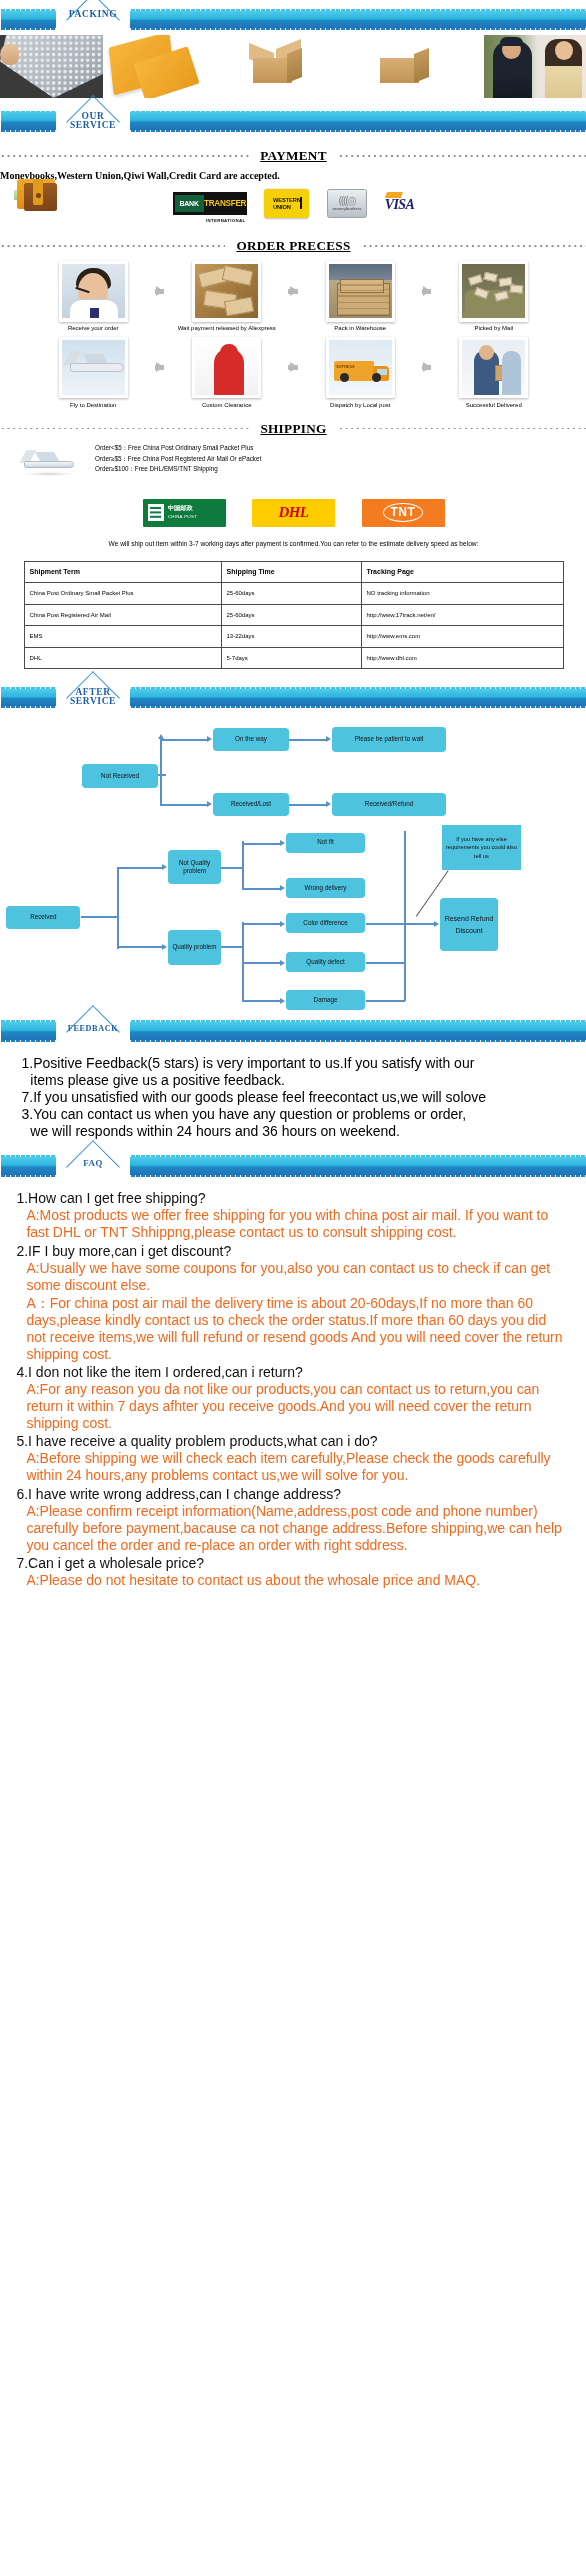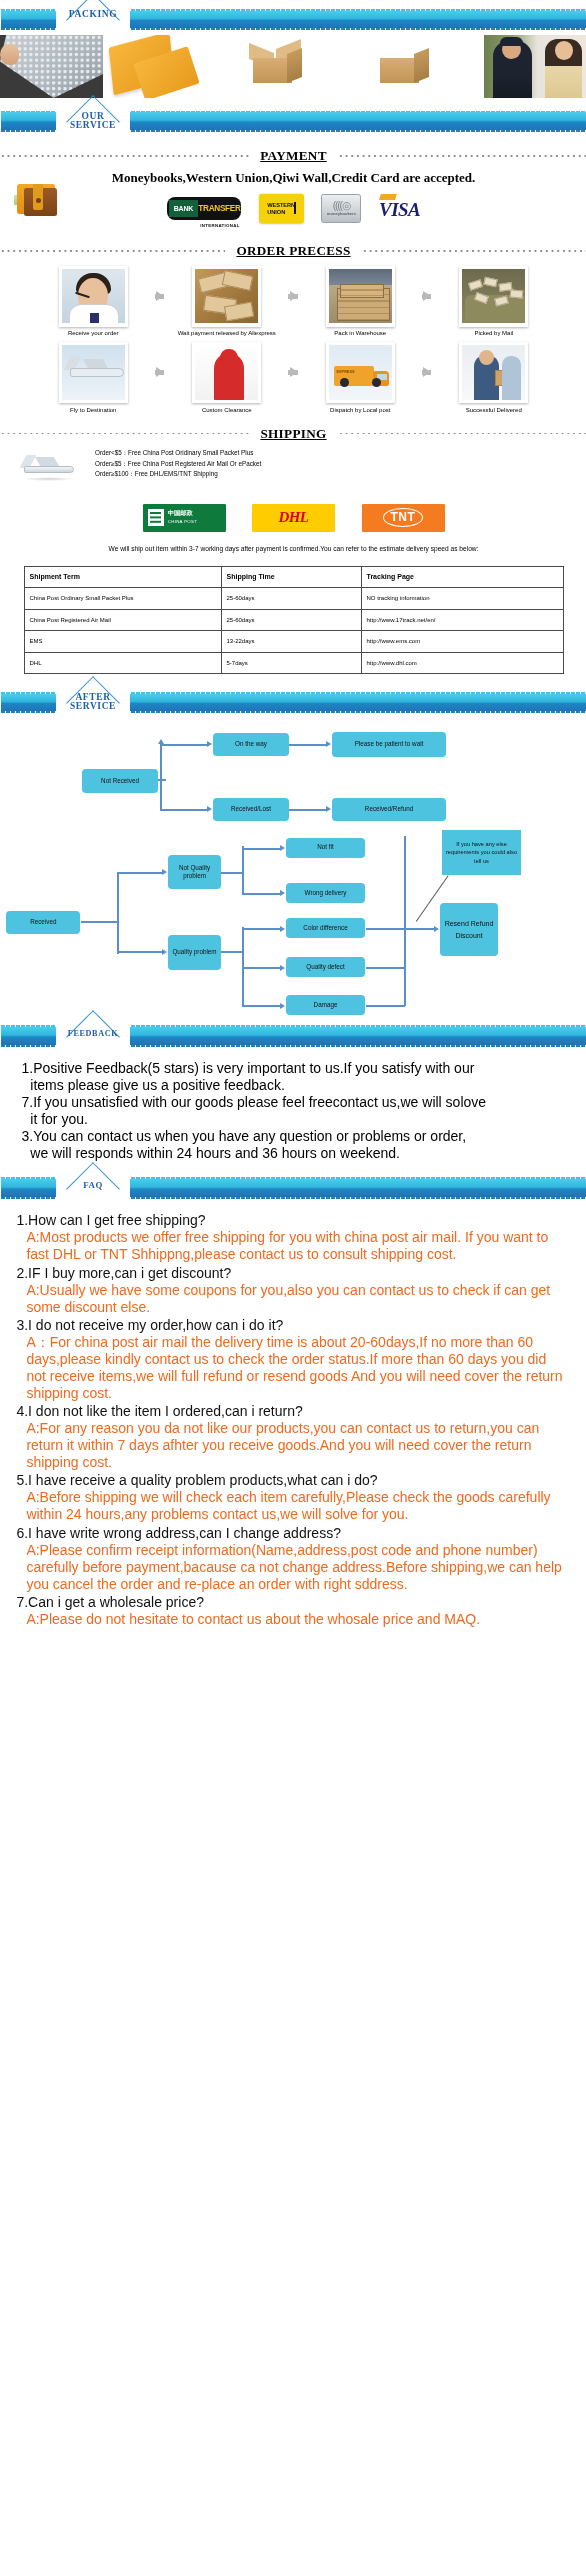--- a/index.html
+++ b/index.html
@@ -171,24 +171,24 @@
   .sec-head h2 {
     font-family: "Liberation Serif", serif;
     font-size: 13.2px;
     font-weight: bold;
     letter-spacing: 0.3px;
     white-space: nowrap;
   }
 
   
   .payment-line {
-    text-align: center;
+    text-align: left;
     font-family: "Liberation Serif", serif;
     font-weight: bold;
-    font-size: 13px;
+    font-size: 10px;
     margin: 3.8px 0 6.3px;
   }
   .pay-row {
     display: flex;
     align-items: center;
     justify-content: center;
     gap: 17.7px;
     padding: 1.3px 0 8.8px;
     position: relative;
   }
@@ -217,21 +217,21 @@
   .wallet .w-cash {
     position: absolute; left: 0px; top: 14px; width: 12.6px; height: 10px;
     background: linear-gradient(to bottom,#cfe3b8,#a8c98a);
   }
 
   .logo-bank {
     width: 74px; height: 23px;
     background: #111;
     display: flex; align-items: center;
     position: relative;
-    border-radius: 8px;
+    border-radius: 0;
   }
   .logo-bank .b-green {
     width: 29px; height: 16.4px; margin-left: 1.9px;
     background: #13603a; color: #fff;
     font-size: 7px; font-weight: bold;
     display: flex; align-items: center; justify-content: center;
     letter-spacing: -0.2px;
   }
   .logo-bank .b-yellow {
     flex: 1; color: #f5c518; font-size: 8.2px; font-weight: bold;
@@ -268,21 +268,21 @@
   .logo-mb .mb-wave {
     font-size: 10.7px; color: #7e868d; line-height: 8.8px; letter-spacing: -1.3px;
   }
   .logo-mb .mb-t {
     font-size: 4.1px; color: #5c646b; font-weight: bold; margin-top: 1.3px;
   }
   .logo-visa {
     font-family: "Liberation Serif", serif;
     font-style: italic;
     font-weight: bold;
-    font-size: 19px;
+    font-size: 14px;
     color: #1a1f71;
     letter-spacing: -0.6px;
     position: relative;
     padding-top: 2.5px;
   }
   .logo-visa:before {
     content: "";
     position: absolute; left: 1.3px; top: -1.9px;
     width: 16.4px; height: 5.7px;
     background: #f5a623;
@@ -918,21 +918,20 @@
   </div>
 </div>
 
 <ul class="fb-list">
   <li>
     <span>1.Positive Feedback(5 stars) is very important to us.If you satisfy with our</span>
     <span class="sub">items please give us a positive feedback.</span>
   </li>
   <li>
     <span>7.If you unsatisfied with our goods please feel freecontact us,we will solove</span>
-    <span class="sub">it for you.</span>
   </li>
   <li>
     <span>3.You can contact us when you have any question or problems or order,</span>
     <span class="sub">we will responds within 24 hours and 36 hours on weekend.</span>
   </li>
 </ul>
 
 <div class="banner" style="margin-top:3.8px;">
   <div class="ribbon"></div>
   <div class="ribbon-solid"></div>
@@ -946,21 +945,20 @@
 <div class="faq-list">
   <div class="faq-item">
     <div class="faq-q">1.How can I get free shipping?</div>
     <div class="faq-a">A:Most products we offer free shipping for you with china post air mail. If you want to fast DHL or TNT Shhippng,please contact us to consult shipping cost.</div>
   </div>
   <div class="faq-item">
     <div class="faq-q">2.IF I buy more,can i get discount?</div>
     <div class="faq-a">A:Usually we have some coupons for you,also you can contact us to check if can get some discount else.</div>
   </div>
   <div class="faq-item">
-    <div class="faq-q">3.I do not receive my order,how can i do it?</div>
     <div class="faq-a">A：For china post air mail the delivery time is about 20-60days,If no more than 60 days,please kindly contact us to check the order status.If more than 60 days you did not receive items,we will full refund or resend goods And you will need cover the return shipping cost.</div>
   </div>
   <div class="faq-item">
     <div class="faq-q">4.I don not like the item I ordered,can i return?</div>
     <div class="faq-a">A:For any reason you da not like our products,you can contact us to return,you can return it within 7 days afhter you receive goods.And you will need cover the return shipping cost.</div>
   </div>
   <div class="faq-item">
     <div class="faq-q">5.I have receive a quality problem products,what can i do?</div>
     <div class="faq-a">A:Before shipping we will check each item carefully,Please check the goods carefully within 24 hours,any problems contact us,we will solve for you.</div>
   </div>

